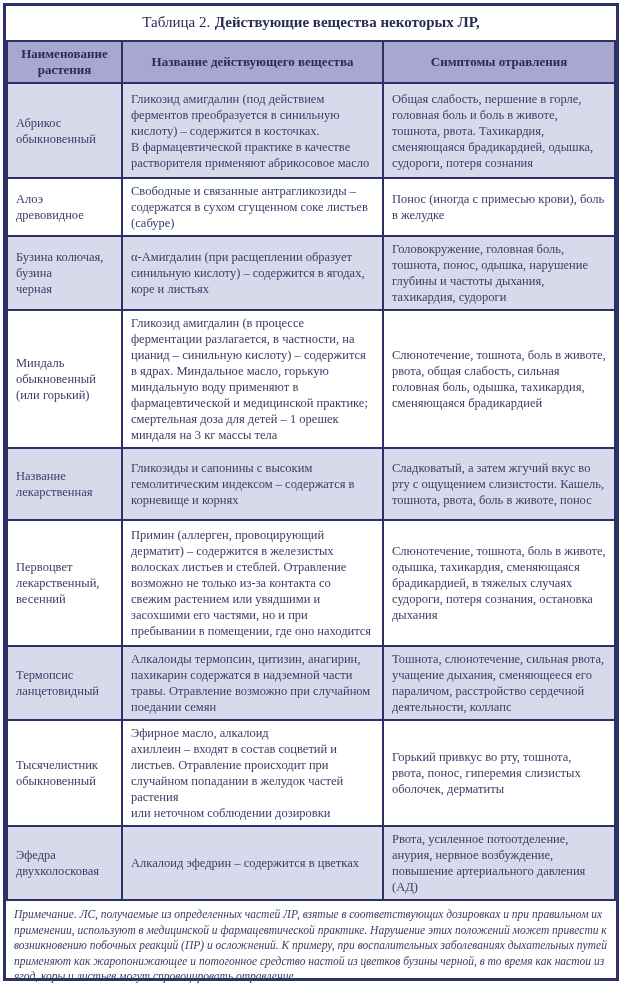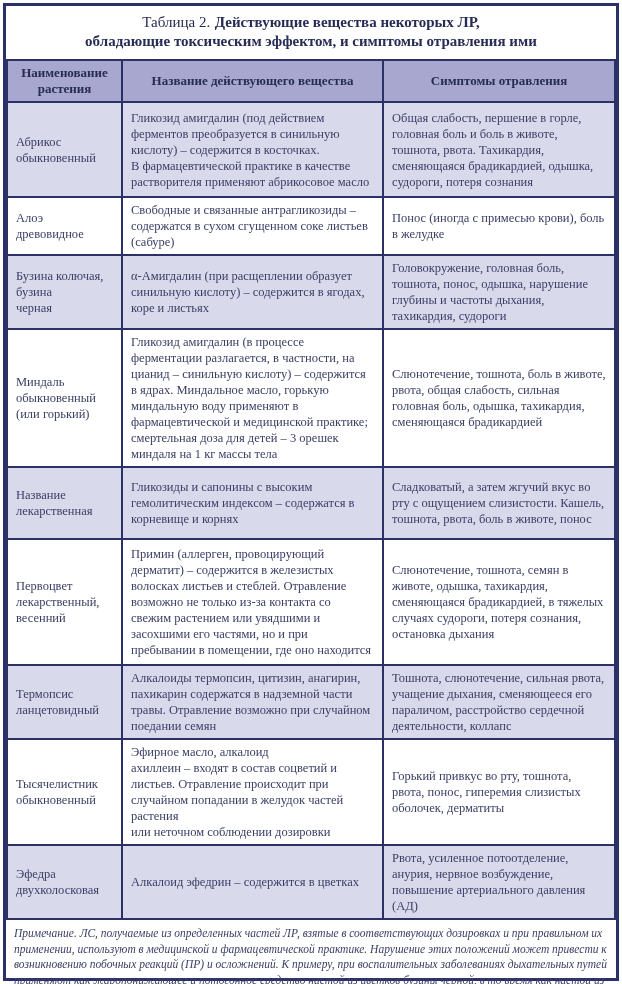--- a/index.html
+++ b/index.html
@@ -87,21 +87,20 @@
   }
 </style>
 </head>
 <body>
 
 <div class="page">
   <div class="frame">
 
     <div class="title-block">
       <div class="title-line"><span class="title-prefix">Таблица 2.</span><span>Действующие вещества некоторых ЛР,</span></div>
-      <div class="title-line">обладающие токсическим эффектом, и симптомы отравления ими</div>
     </div>
 
     <table class="tox">
       <colgroup>
         <col style="width:115px">
         <col style="width:261px">
         <col>
       </colgroup>
       <thead>
         <tr>
@@ -128,35 +127,35 @@
             <td>Бузина колючая,
 бузина
 черная</td>
             <td>α-Амигдалин (при расщеплении образует синильную кислоту) – содержится в ягодах, коре и листьях</td>
             <td>Головокружение, головная боль, тошнота, понос, одышка, нарушение глубины и частоты дыхания, тахикардия, судороги</td>
           </tr>
           <tr>
             <td>Миндаль
 обыкновенный
 (или горький)</td>
-            <td>Гликозид амигдалин (в процессе ферментации разлагается, в частности, на цианид – синильную кислоту) – содержится в ядрах. Миндальное масло, горькую миндальную воду применяют в фармацевтической и медицинской практике; смертельная доза для детей – 3 орешек миндаля на 1 кг массы тела</td>
+            <td>Гликозид амигдалин (в процессе ферментации разлагается, в частности, на цианид – синильную кислоту) – содержится в ядрах. Миндальное масло, горькую миндальную воду применяют в фармацевтической и медицинской практике; смертельная доза для детей – 1 орешек миндаля на 3 кг массы тела</td>
             <td>Слюнотечение, тошнота, боль в животе, рвота, общая слабость, сильная головная боль, одышка, тахикардия, сменяющаяся брадикардией</td>
           </tr>
           <tr>
             <td>Название
 лекарственная</td>
             <td>Гликозиды и сапонины с высоким гемолитическим индексом – содержатся в корневище и корнях</td>
             <td>Сладковатый, а затем жгучий вкус во рту с ощущением слизистости. Кашель, тошнота, рвота, боль в животе, понос</td>
           </tr>
           <tr>
             <td>Первоцвет
 лекарственный,
 весенний</td>
             <td>Примин (аллерген, провоцирующий дерматит) – содержится в железистых волосках листьев и стеблей. Отравление возможно не только из-за контакта со свежим растением или увядшими и засохшими его частями, но и при пребывании в помещении, где оно находится</td>
-            <td>Слюнотечение, тошнота, семян в животе, одышка, тахикардия, сменяющаяся брадикардией, в тяжелых случаях судороги, потеря сознания, остановка дыхания</td>
+            <td>Слюнотечение, тошнота, боль в животе, одышка, тахикардия, сменяющаяся брадикардией, в тяжелых случаях судороги, потеря сознания, остановка дыхания</td>
           </tr>
           <tr>
             <td>Термопсис
 ланцетовидный</td>
             <td>Алкалоиды термопсин, цитизин, анагирин, пахикарин содержатся в надземной части травы. Отравление возможно при случайном поедании семян</td>
             <td>Тошнота, слюнотечение, сильная рвота, учащение дыхания, сменяющееся его параличом, расстройство сердечной деятельности, коллапс</td>
           </tr>
           <tr>
             <td>Тысячелистник
 обыкновенный</td>

